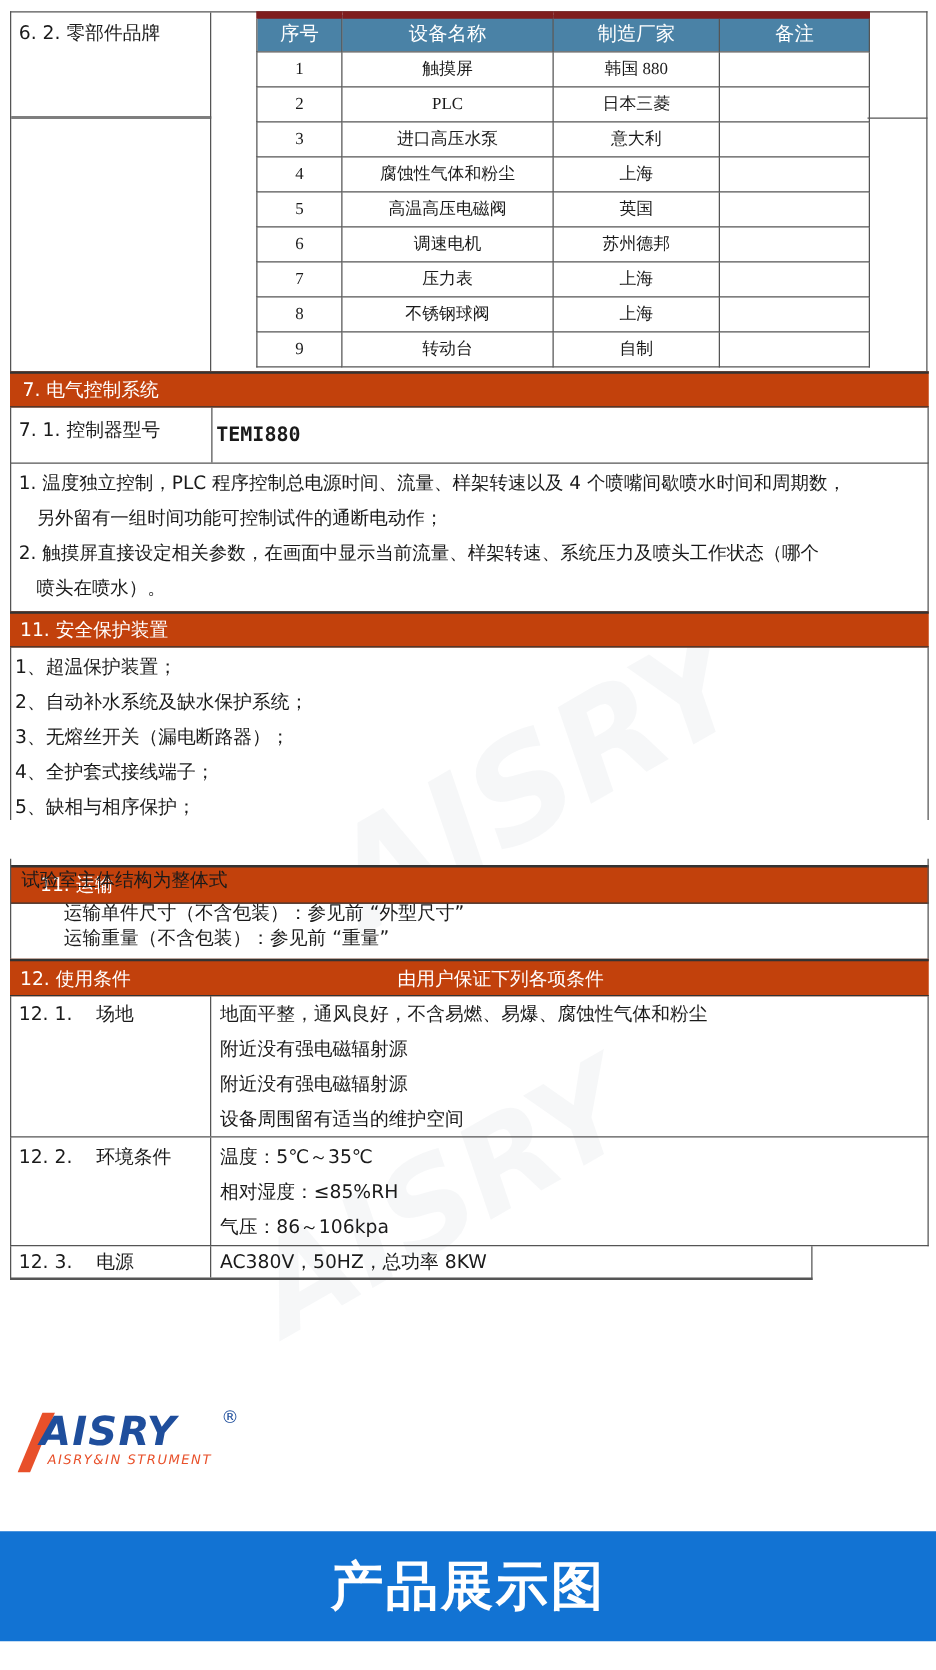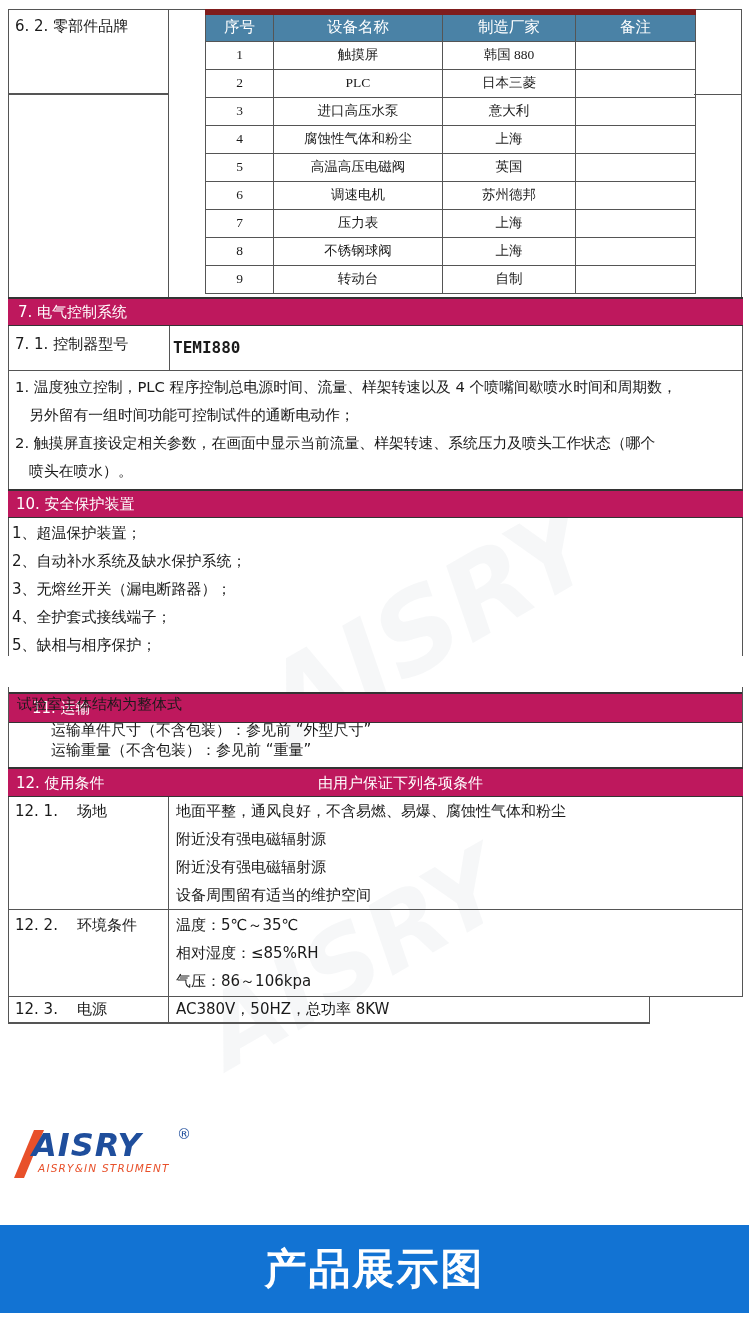--- a/index.html
+++ b/index.html
@@ -4,21 +4,21 @@
 <style>
   html, body { margin: 0; padding: 0; background: #ffffff; }
   body { width: 749px; height: 1336px; position: relative; overflow: hidden;
          font-family: "DejaVu Sans", "Liberation Sans", sans-serif; color: #1a1a1a; }
   .abs { position: absolute; box-sizing: border-box; }
   .serif { font-family: "Liberation Serif", "DejaVu Serif", serif; }
   .bl { border-left: 1px solid #555; }
   .br { border-right: 1px solid #555; }
   .bt { border-top: 1px solid #555; }
   .bb { border-bottom: 1px solid #555; }
-  .hdr { background: #be185d; color: #fff; font-size: 15px; border-top: 2px solid #333; border-bottom: 1px solid #333; display: flex; align-items: center; }
+  .hdr { background: #c2410c; color: #fff; font-size: 15px; border-top: 2px solid #333; border-bottom: 1px solid #333; display: flex; align-items: center; }
   .txt { font-size: 15px; line-height: 28px; white-space: nowrap; }
   table.parts { border-collapse: collapse; position: absolute; left: 205px; top: 9px; }
   table.parts td, table.parts th { border: 1px solid #555; height: 28px; padding: 0; font-size: 13.5px; text-align: center; box-sizing: border-box; }
   table.parts th { background: #4a82a6; color: #fff; font-weight: normal; font-size: 15.5px; height: 29px; border-top: 6px solid #7f1d1d; }
   .banner { background: #1273d3; color: #fff; font-weight: bold; font-size: 42px; letter-spacing: 2px; display: flex; align-items: center; justify-content: center; }
   .watermark { position: absolute; color: rgba(180,190,200,0.12); font-weight: bold; font-style: italic; pointer-events: none; }
 </style>
 </head>
 <body>
 
@@ -111,21 +111,21 @@
   <span class="abs" style="left:164px;top:12px;font-size:16px;font-weight:bold;font-family:'DejaVu Sans Mono','Liberation Mono',monospace;">TEMI880</span>
 </div>
 <div class="abs bl br" style="left:8px;top:371px;width:735px;height:118px;padding:2px 0 0 6px;">
   <div class="txt" style="white-space:pre;font-size:14.8px;">1. 温度独立控制，PLC 程序控制总电源时间、流量、样架转速以及 4 个喷嘴间歇喷水时间和周期数，</div>
   <div class="txt" style="white-space:pre;font-size:14.8px;">   另外留有一组时间功能可控制试件的通断电动作；</div>
   <div class="txt" style="white-space:pre;font-size:14.8px;">2. 触摸屏直接设定相关参数，在画面中显示当前流量、样架转速、系统压力及喷头工作状态（哪个</div>
   <div class="txt" style="white-space:pre;font-size:14.8px;">   喷头在喷水）。</div>
 </div>
 
 <div class="abs hdr" style="left:8px;top:489px;width:735px;height:29px;padding-left:8px;">
-  <span>10. 安全保护装置</span>
+  <span>11. 安全保护装置</span>
 </div>
 <div class="abs bl br" style="left:8px;top:518px;width:735px;height:138px;padding:1px 0 0 3px;">
   <div class="txt">1、超温保护装置；</div>
   <div class="txt">2、自动补水系统及缺水保护系统；</div>
   <div class="txt">3、无熔丝开关（漏电断路器）；</div>
   <div class="txt">4、全护套式接线端子；</div>
   <div class="txt">5、缺相与相序保护；</div>
 </div>
 
 <div class="abs hdr" style="left:8px;top:656px;width:735px;height:31px;padding-left:24px;margin-top:36px;">

